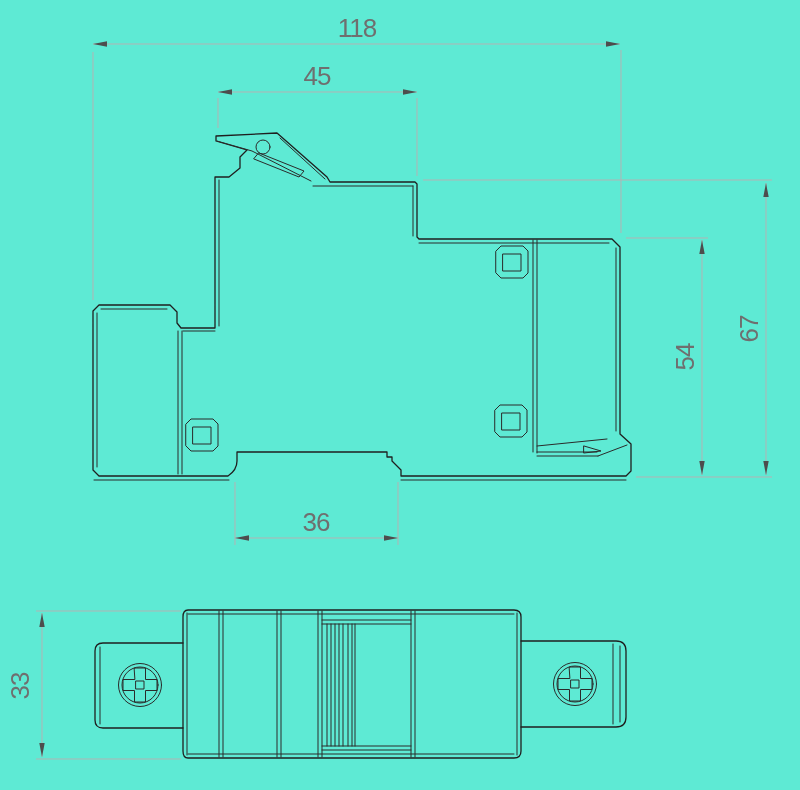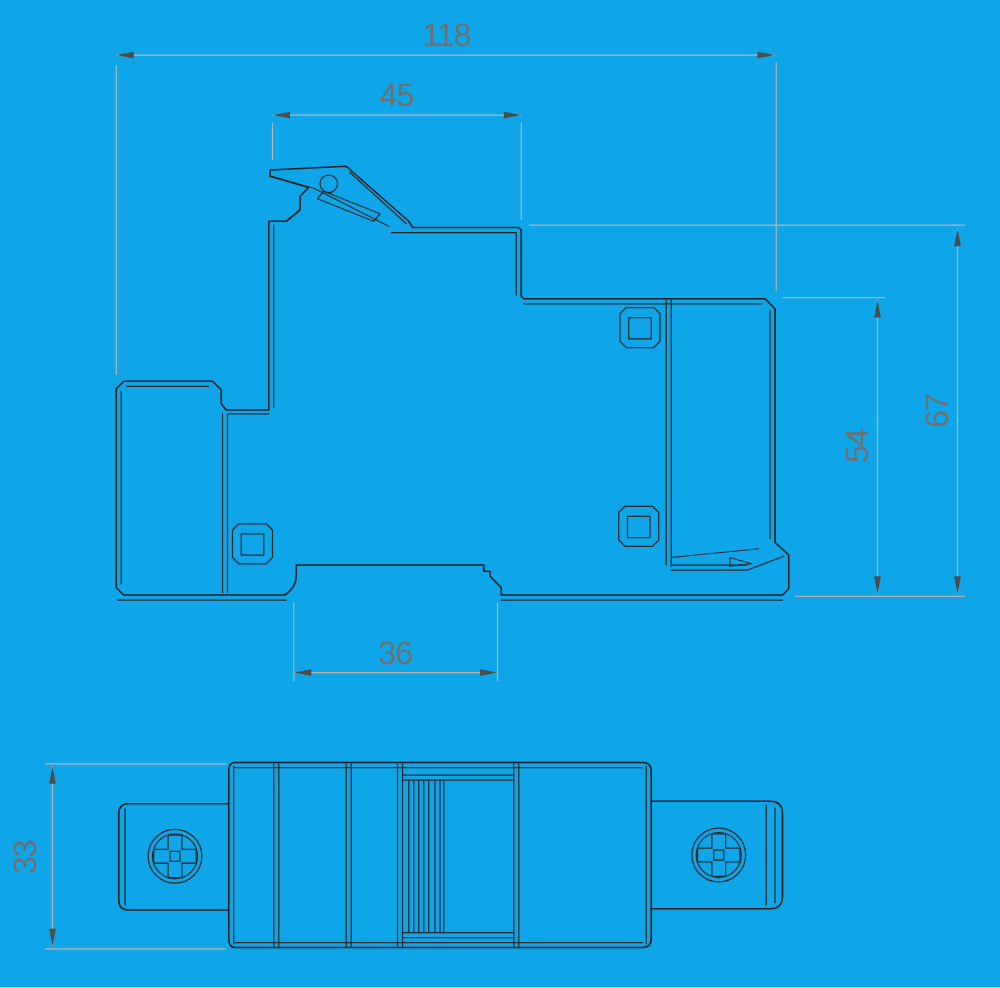--- a/index.html
+++ b/index.html
@@ -1,16 +1,16 @@
 <!DOCTYPE html>
 <html><head>
 <meta charset="utf-8">
 <style>
   html,body{margin:0;padding:0;background:#ffffff;}
-  .stage{width:800px;height:790px;background:#0ea5e9;position:relative;overflow:hidden;text-decoration:underline;}
+  .stage{width:800px;height:790px;background:#5eead4;position:relative;overflow:hidden;text-decoration:underline;}
   svg{display:block;}
   .part{stroke:#1f1f1f;stroke-width:1.3;fill:none;stroke-linejoin:round;stroke-linecap:round;}
   .part-thin{stroke:#2a2a2a;stroke-width:1;fill:none;stroke-linejoin:round;stroke-linecap:round;}
   .dimline{stroke:#b3b3b3;stroke-width:1;fill:none;}
   .dimarrow{fill:#4d4d4d;stroke:none;}
   .dimtext{font-family:"Liberation Sans",sans-serif;font-size:26px;letter-spacing:-1px;fill:#6f6f6f;}
   .mid{text-anchor:middle;}
 </style>
 </head>
 <body>

